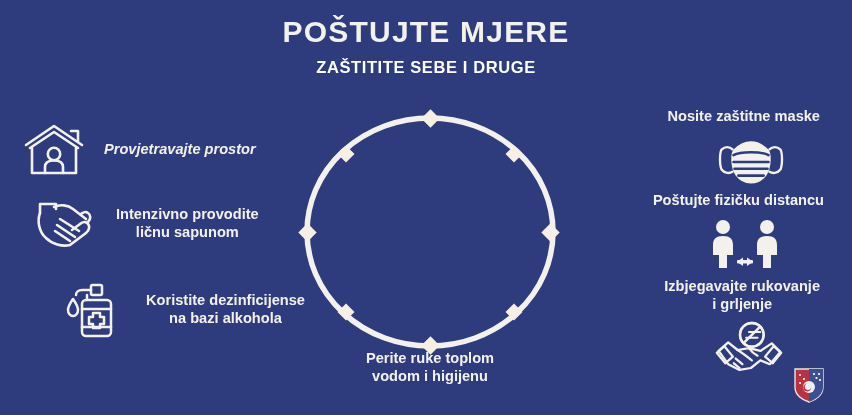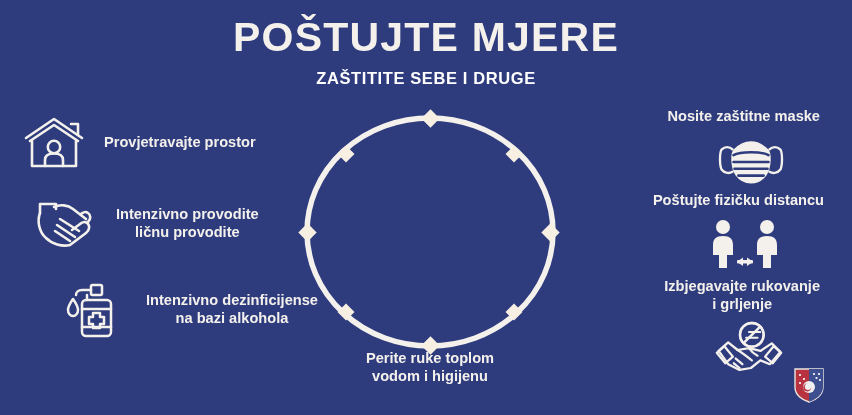--- a/index.html
+++ b/index.html
@@ -15,21 +15,21 @@
     background:#2e3c7e;
   }
 
   
   .header {
     position:absolute;
     top:16px; left:0; width:852px;
     text-align:center;
   }
   .title {
-    font-size:41px;
+    font-size:30px;
     font-weight:bold;
     letter-spacing:1.2px;
     color:#f4f1ec;
     line-height:1.05;
     font-family:"Liberation Sans", sans-serif;
   }
   .subtitle {
     margin-top:10px;
     font-size:16.5px;
     font-weight:bold;
@@ -69,21 +69,21 @@
     font-weight:bold;
     line-height:1.22;
     white-space:nowrap;
   }
   .label.ta-center{ text-align:center;padding-left:8px; }
 
   .lbl-left  { padding-left:14px; text-align:center; }
   .lbl-right { padding-right:14px; text-align:center; }
 
   
-  #item-ventilate { left:18px;  top:111px; }
+  #item-ventilate { left:18px;  top:118px;font-style:italic; }
   #item-hygiene   { left:30px;  top:192px; }
   #item-sanitizer { left:60px;  top:278px; }
 
   
   #item-mask      { right:18px; top:108px; }
   #item-distance  { right:14px; top:192px; }
   #item-handshake { right:18px; top:278px; }
 
   
   #item-wash {
@@ -149,39 +149,39 @@
         <path d="M6 18 C3 26 5 37 12 43 C18 49 28 52 36 50 L52 38 C56 35 56 30 53 28 C51 26.5 48 27 46 29 L38 35"></path>
         <path d="M20 12 C26 9 34 10 39 14 L52 24"></path>
         <path d="M26 24 L45 36"></path>
         <path d="M23 30 L41 42"></path>
         <path d="M21 36 L36 46"></path>
         <path d="M54 27 C57 24 57 20 54 18 C52 16.5 49 17 47 19"></path>
       </svg>
     </div>
     <div class="label lbl-left">
       <div>Intenzivno provodite</div>
-      <div>ličnu provodite</div>
+      <div>ličnu sapunom</div>
     </div>
   </div>
 
   <div class="item left" id="item-sanitizer">
     <div class="icon-box">
       <svg width="62" height="62" viewBox="0 0 62 62" fill="none" stroke="#f4f1ec" stroke-width="2.5" stroke-linejoin="round" stroke-linecap="round">
         <rect x="26" y="6" width="11" height="10" rx="1.5"></rect>
         <path d="M26 11 L17 11 C13 11 11 13.5 11 16"></path>
         <path d="M22 16 L22 21"></path>
         <rect x="17" y="21" width="29" height="36" rx="4"></rect>
         <path d="M17 30 L46 30"></path>
         <path d="M17 48 L46 48"></path>
         <path d="M28 34 h7 v4 h4 v7 h-4 v4 h-7 v-4 h-4 v-7 h4 z"></path>
         <path d="M8 20 C4.5 25 3 28 3 31 C3 34.4 5.3 37 8 37 C10.7 37 13 34.4 13 31 C13 28 11.5 25 8 20 Z"></path>
       </svg>
     </div>
     <div class="label lbl-left">
-      <div>Intenzivno dezinficijense</div>
+      <div>Koristite dezinficijense</div>
       <div>na bazi alkohola</div>
     </div>
   </div>
 
   <div class="item right" id="item-mask">
     <div class="label lbl-right">
       <div>Nosite zaštitne maske</div>
     </div>
     <div class="icon-box">
       <svg width="74" height="52" viewBox="0 0 74 52" fill="none" stroke="#f4f1ec" stroke-width="2.4" stroke-linejoin="round" stroke-linecap="round">

